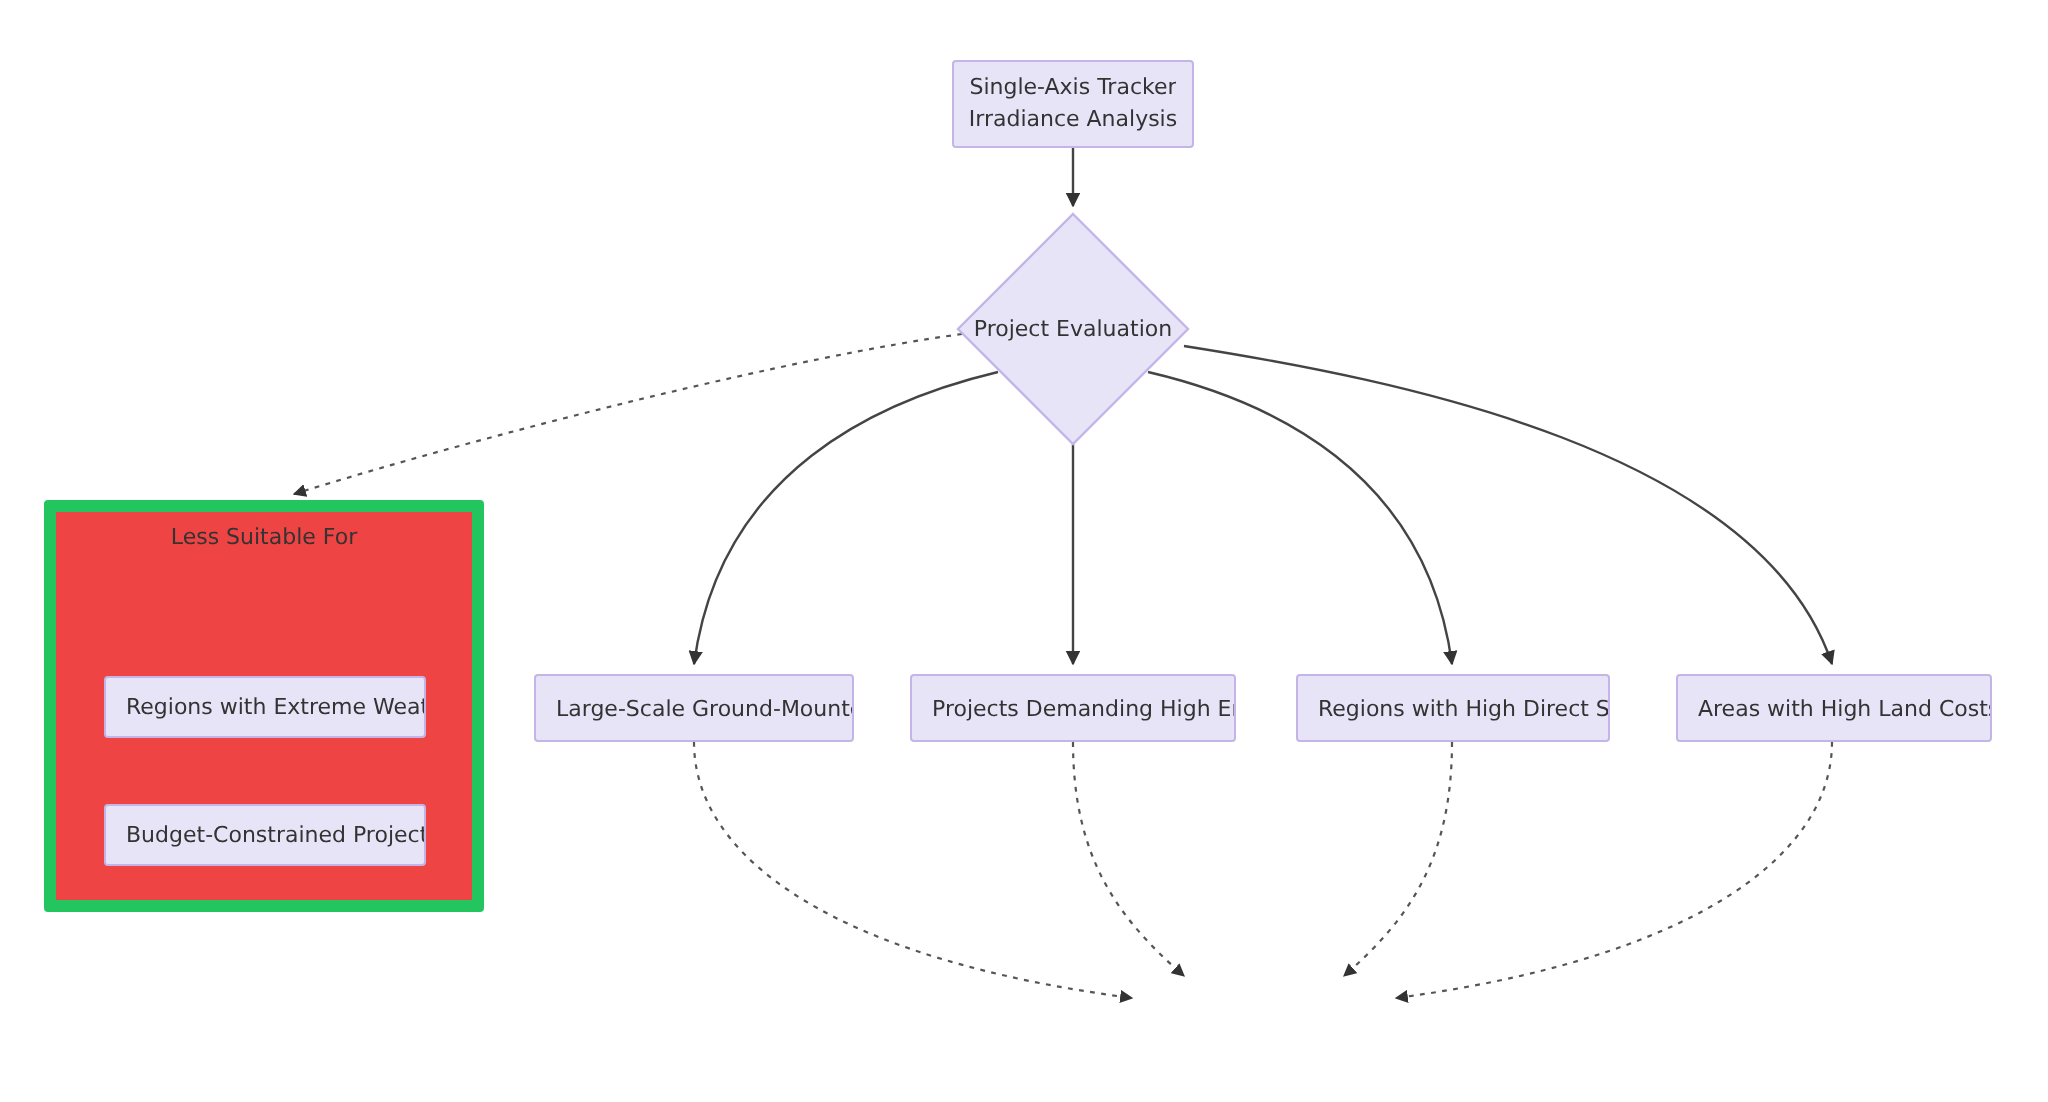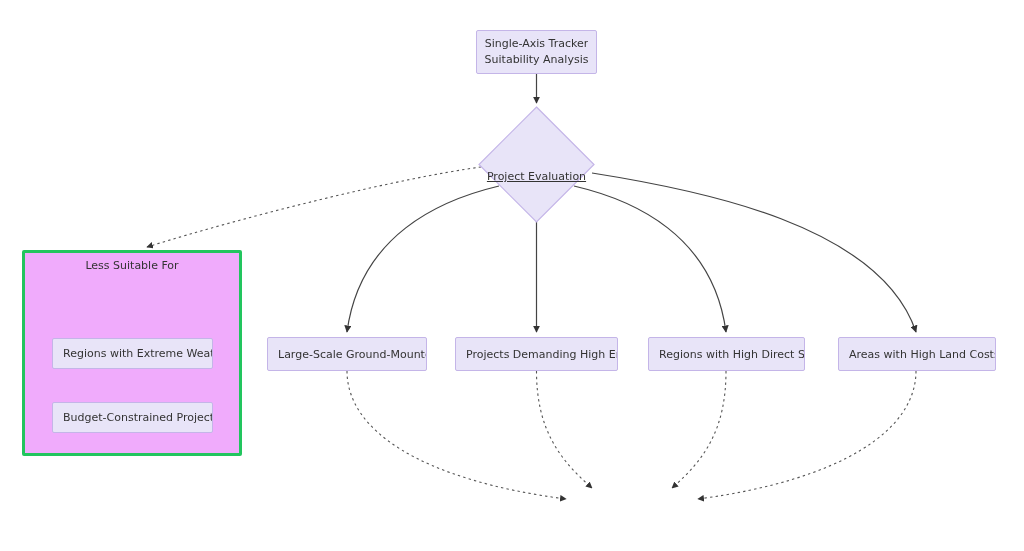--- a/index.html
+++ b/index.html
@@ -53,36 +53,35 @@
     z-index: 5;
   }
   .diamond-shape {
     position: absolute;
     left: 0;
     top: 0;
   }
   .diamond-label {
     position: absolute;
     left: 0;
-    top: 12px;
+    top: 0;
     width: 100%;
     height: 100%;
     display: flex;
     align-items: center;
     justify-content: center;
     color: #333333;
     font-size: 11px;
     white-space: nowrap;
-    text-decoration: underline;
   }
   .cluster {
     position: absolute;
     box-sizing: border-box;
-    background: #f0abfc;
-    border: 3px solid #22c55e;
+    background: #ef4444;
+    border: 6px solid #22c55e;
     border-radius: 2px;
     z-index: 2;
   }
   .cluster-title {
     position: absolute;
     top: 6px;
     left: 0;
     width: 100%;
     text-align: center;
     color: #333333;
@@ -125,21 +124,21 @@
 
     <path d="M 536.5 371 C 536.5 430, 560 460, 592 488" stroke="#555555" stroke-width="1.1" fill="none" stroke-dasharray="2.4 3.2" marker-end="url(#arrow)"></path>
 
     <path d="M 726 371 C 726 430, 704 460, 672 488" stroke="#555555" stroke-width="1.1" fill="none" stroke-dasharray="2.4 3.2" marker-end="url(#arrow)"></path>
 
     <path d="M 916 371 C 916 430, 842 480, 698 499" stroke="#555555" stroke-width="1.1" fill="none" stroke-dasharray="2.4 3.2" marker-end="url(#arrow)"></path>
   </svg>
 
   <div class="node node-multiline" style="left:476px; top:30px; width:121px; height:44px;">
     <span>Single-Axis Tracker</span>
-    <span>Suitability Analysis</span>
+    <span>Irradiance Analysis</span>
   </div>
 
   <div class="diamond-wrap" style="left:478px; top:106px; width:117px; height:117px;">
     <svg class="diamond-shape" width="117" height="117" viewBox="0 0 117 117">
       <polygon points="58.5,1 116,58.5 58.5,116 1,58.5" fill="#E8E4F8" stroke="#C4B5E8" stroke-width="1.2"></polygon>
     </svg>
     <div class="diamond-label">Project Evaluation</div>
   </div>
 
   <div class="cluster" style="left:22px; top:250px; width:220px; height:206px;">

